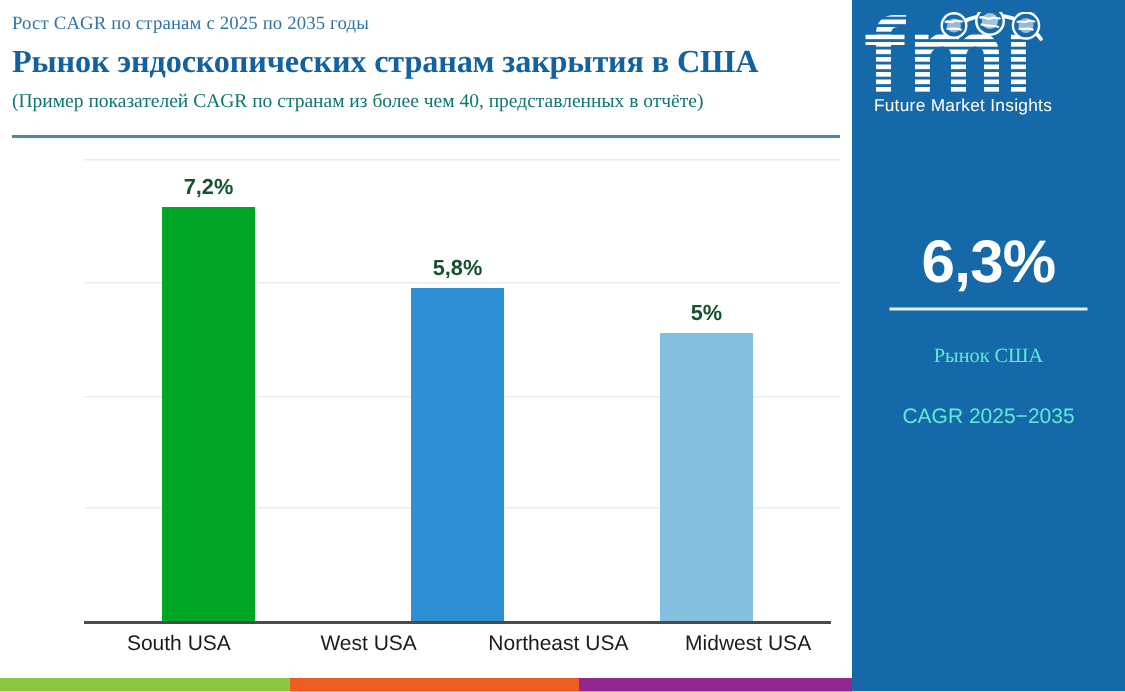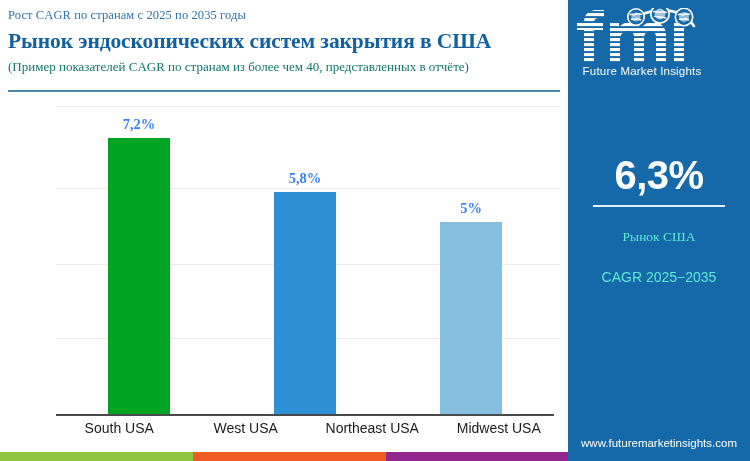--- a/index.html
+++ b/index.html
@@ -40,22 +40,22 @@
   }
   .bars{
     position:absolute;left:48px;right:6px;bottom:2px;top:0;
     display:flex;justify-content:space-around;align-items:flex-end;
   }
   .bar-slot{
     position:relative;width:25%;height:100%;
     display:flex;flex-direction:column;justify-content:flex-end;align-items:center;
   }
   .bar-value{
-    font-family:Liberation Serif, serif;
-    font-weight:bold;font-size:14.5px;color:#3b82f6;
+    font-family:Liberation Sans, sans-serif;
+    font-weight:bold;font-size:14.5px;color:#14532d;
     margin-bottom:5px;
   }
   .bar{width:62px;}
 
   .cat-labels{
     position:absolute;left:56px;right:6px;top:418px;
     display:flex;justify-content:space-around;
   }
   .cat{
     width:25%;text-align:center;
@@ -114,21 +114,21 @@
 </style>
 </head>
 <body>
 
 <div class="canvas">
 
   <div class="left">
 
     <div class="header">
       <div class="kicker">Рост CAGR по странам с 2025 по 2035 годы</div>
-      <div class="title">Рынок эндоскопических систем закрытия в США</div>
+      <div class="title">Рынок эндоскопических странам закрытия в США</div>
       <div class="subtitle">(Пример показателей CAGR по странам из более чем 40, представленных в отчёте)</div>
     </div>
     <div class="header-rule"></div>
 
     <div class="plot">
       <div class="gridline" style="top:8px"></div>
       <div class="gridline" style="top:90px"></div>
       <div class="gridline" style="top:166px"></div>
       <div class="gridline" style="top:240px"></div>
 
@@ -208,16 +208,15 @@
       <div class="logo-caption">Future Market Insights</div>
     </div>
 
     <div class="stat">
       <div class="stat-value">6,3%</div>
       <div class="stat-rule"></div>
       <div class="stat-l1">Рынок США</div>
       <div class="stat-l2">CAGR 2025−2035</div>
     </div>
 
-    <div class="url">www.futuremarketinsights.com</div>
   </div>
 
 </div>
 
 </body></html>

